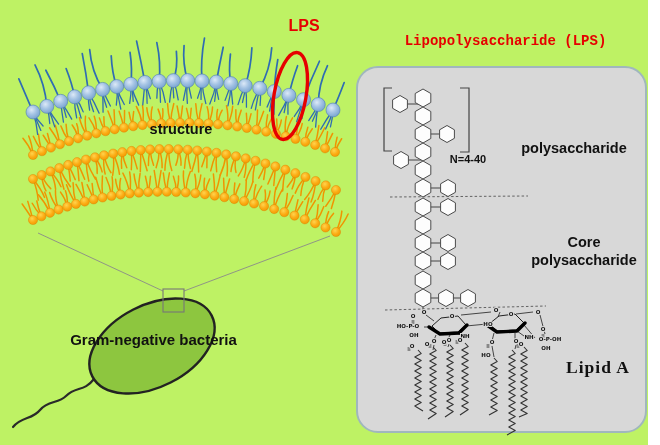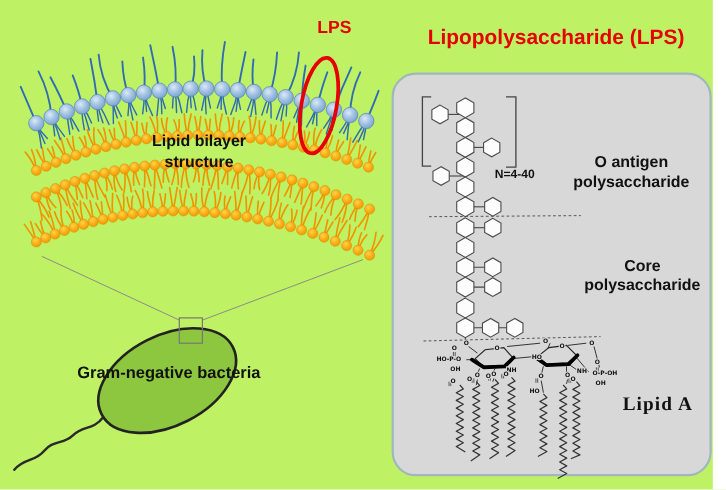--- a/index.html
+++ b/index.html
@@ -5,21 +5,21 @@
   html,body{margin:0;padding:0;background:#fff;}
   #stage{position:relative;width:648px;height:445px;background:#bef264;overflow:hidden;
          font-family:"Liberation Sans",sans-serif;}
   #lps-panel{position:absolute;left:356px;top:66px;width:291px;height:367px;
              background:#d8d8d8;border:2px solid #a0b7bd;border-radius:22px;box-sizing:border-box;}
   #art{position:absolute;left:0;top:0;z-index:2;}
   .lbl{position:absolute;z-index:3;text-align:center;color:#111;font-weight:bold;line-height:1.22;}
   #lps-label{left:276px;top:16px;width:56px;font-size:16px;color:#e60000;}
   #membrane-caption{left:96px;top:120px;width:170px;font-size:14.5px;line-height:18.5px;}
   #bacteria-label{left:31px;top:331px;width:245px;font-size:15px;}
-  #panel-title{left:378px;top:23px;width:255px;font-size:19px;color:#e60000;}
+  #panel-title{left:378px;top:33px;width:255px;font-size:14px;color:#e60000;font-family:Liberation Mono, monospace;}
   #o-antigen-label{left:494px;top:139px;width:160px;font-size:14.5px;line-height:18px;}
   #core-label{left:504px;top:233px;width:160px;font-size:14.5px;line-height:18px;}
   #lipid-a-label{left:538px;top:357px;width:120px;font-size:17.5px;letter-spacing:1px;font-family:Liberation Serif, serif;}
   #repeat-label{left:443px;top:153px;width:50px;font-size:11px;}
 </style>
 </head>
 <body>
 
 <div id="stage">
   <div id="lps-panel"></div>
@@ -574,32 +574,30 @@
           <text x="460" y="342" font-size="5.5" font-weight="bold" fill="#111" text-anchor="middle" paint-order="stroke" stroke="#d8d8d8" stroke-width="2">O</text>
           <text x="486" y="357" font-size="5.5" font-weight="bold" fill="#111" text-anchor="middle" paint-order="stroke" stroke="#d8d8d8" stroke-width="2">HO</text>
           <text x="521" y="346" font-size="5.5" font-weight="bold" fill="#111" text-anchor="middle" paint-order="stroke" stroke="#d8d8d8" stroke-width="2">O</text>
         </g>
       </g>
     </svg>
 
   <div class="lbl" id="lps-label">LPS</div>
 
   <div class="lbl" id="membrane-caption">
-    <div>Lipid bilayer</div>
     <div>structure</div>
   </div>
 
   <div class="lbl" id="bacteria-label">Gram-negative bacteria</div>
 
   <div class="lbl" id="panel-title">Lipopolysaccharide (LPS)</div>
 
   <div class="lbl" id="repeat-label">N=4-40</div>
 
   <div class="lbl" id="o-antigen-label">
-    <div>O antigen</div>
     <div>polysaccharide</div>
   </div>
 
   <div class="lbl" id="core-label">
     <div>Core</div>
     <div>polysaccharide</div>
   </div>
 
   <div class="lbl" id="lipid-a-label">Lipid A</div>
 </div>

